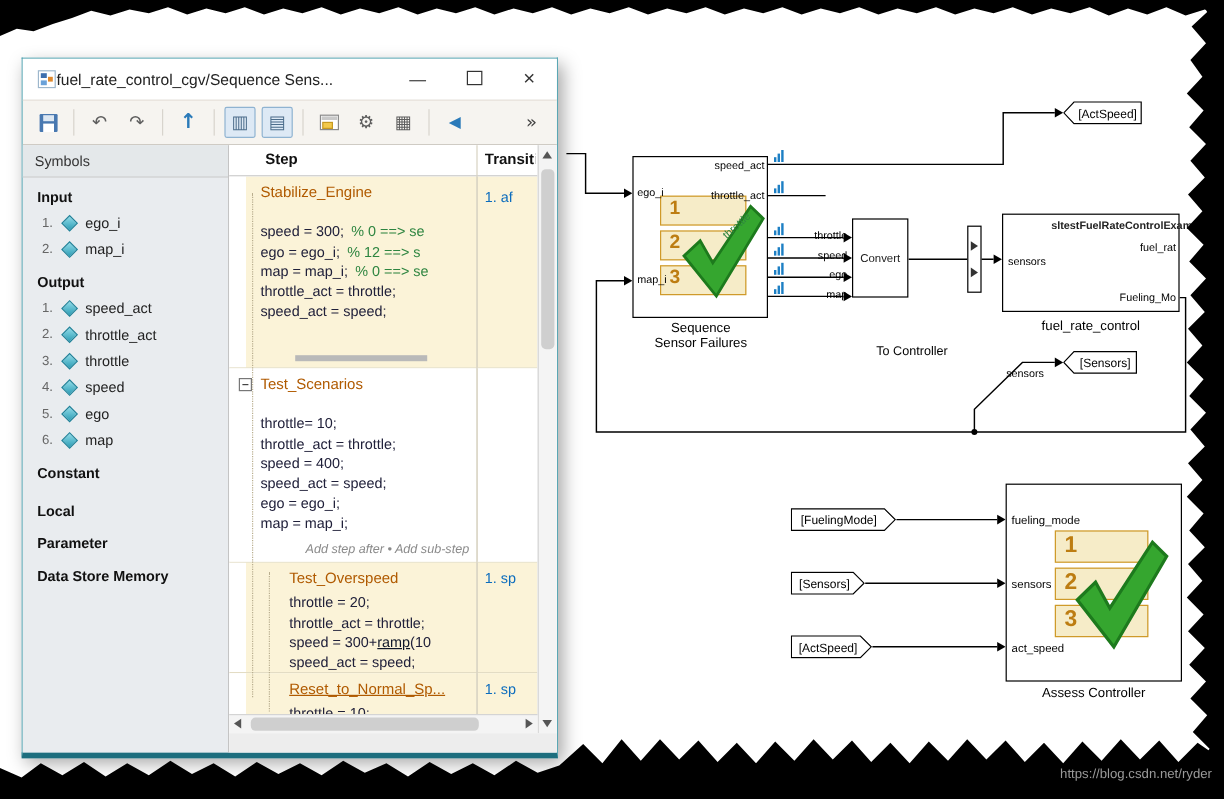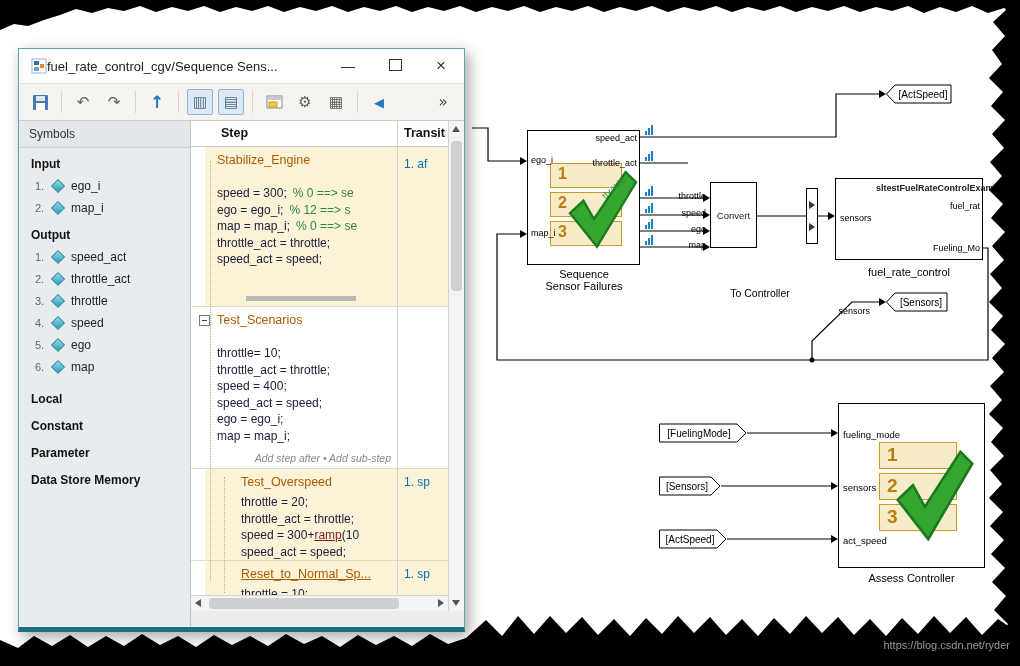--- a/index.html
+++ b/index.html
@@ -53,21 +53,21 @@
   .row{display:flex;box-sizing:border-box;border-bottom:1px solid #e3dcc4;}
   .gutter{width:14px;background:#fff;}
   .step-cell{width:192px;box-sizing:border-box;padding:6px 4px 4px 12px;position:relative;overflow:hidden;}
   .trans-cell{width:51px;box-sizing:border-box;border-left:1px solid #d8d2c2;padding:10px 0 0 6px;
               font-size:12px;color:#0b6cbd;white-space:nowrap;overflow:hidden;}
   .beige{background:#fbf3d8;}
   .white{background:#fff;}
   .step-name{color:#b05a00;font-size:12.5px;margin-bottom:5px;white-space:nowrap;}
   .code{font-size:12px;color:#20203a;line-height:16.5px;white-space:nowrap;}
   .comment{color:#2e8540;margin-left:6px;}
-  .kw{color:#7f1d1d;text-decoration:underline;}
+  .kw{color:#0f172a;text-decoration:underline;}
   .blank{height:13px;}
   .indent{padding-left:36px;}
   .handle{position:absolute;bottom:5px;left:50%;transform:translateX(-50%);width:110px;height:5px;background:#b9b9b9;}
   .hint{position:absolute;bottom:4px;right:6px;font-size:10.5px;font-style:italic;color:#8a8a8a;white-space:nowrap;}
   .tree-line{position:absolute;width:0;border-left:1px dotted #b9ae8e;pointer-events:none;}
   #collapse-box{position:absolute;left:8px;top:168px;width:11px;height:11px;border:1px solid #777;
                 background:#fff;box-sizing:border-box;}
   #collapse-box::after{content:"";position:absolute;left:2px;right:2px;top:4px;height:1px;background:#444;}
 
   
@@ -343,22 +343,22 @@
         <span class="sb-idx">5.</span>
         <span class="sb-diamond"></span>
         <span>ego</span>
       </div>
       <div class="sb-item">
         <span class="sb-idx">6.</span>
         <span class="sb-diamond"></span>
         <span>map</span>
       </div>
 
+      <div class="sb-section">Constant</div>
       <div class="sb-section" style="padding-top:14px;">Local</div>
-      <div class="sb-section">Constant</div>
       <div class="sb-section">Parameter</div>
       <div class="sb-section">Data Store Memory</div>
     </div>
 
     <div id="main">
       <div id="table-header">
         <span class="hdr-label" style="left:30px;">Step</span>
         <span class="hdr-label" style="left:213px;width:42px;overflow:hidden;">Transition</span>
       </div>
 

